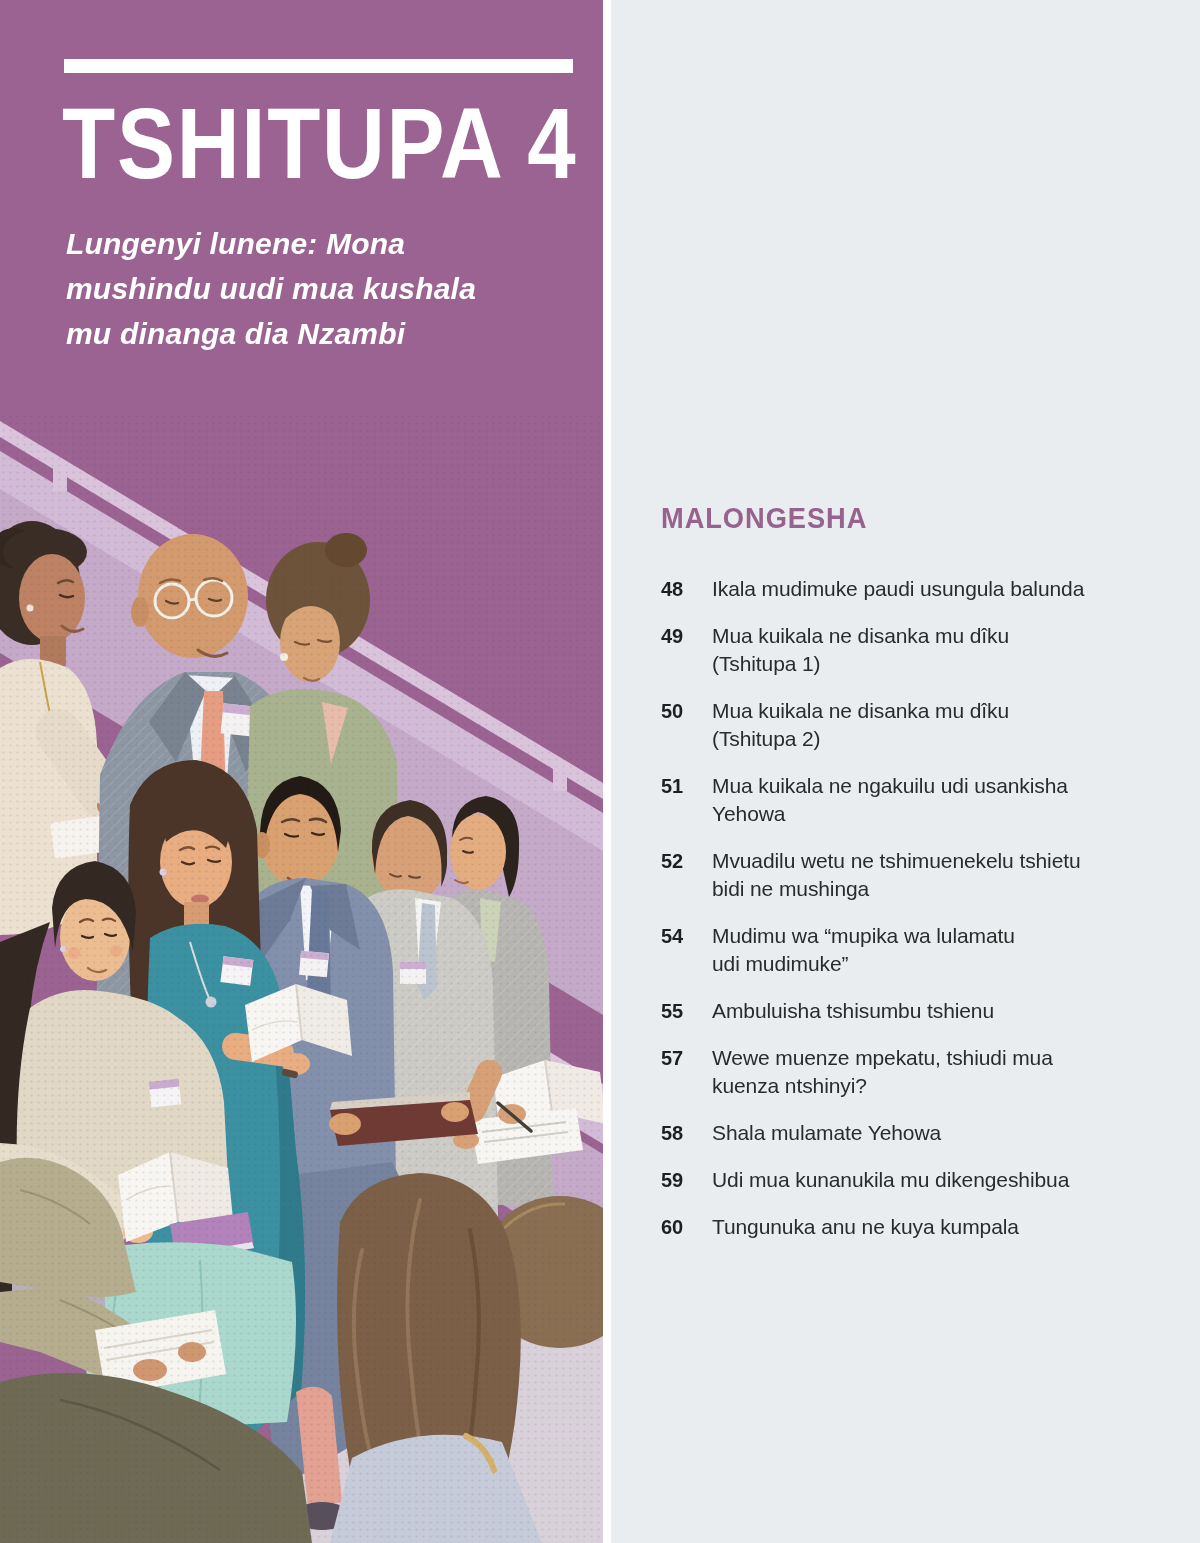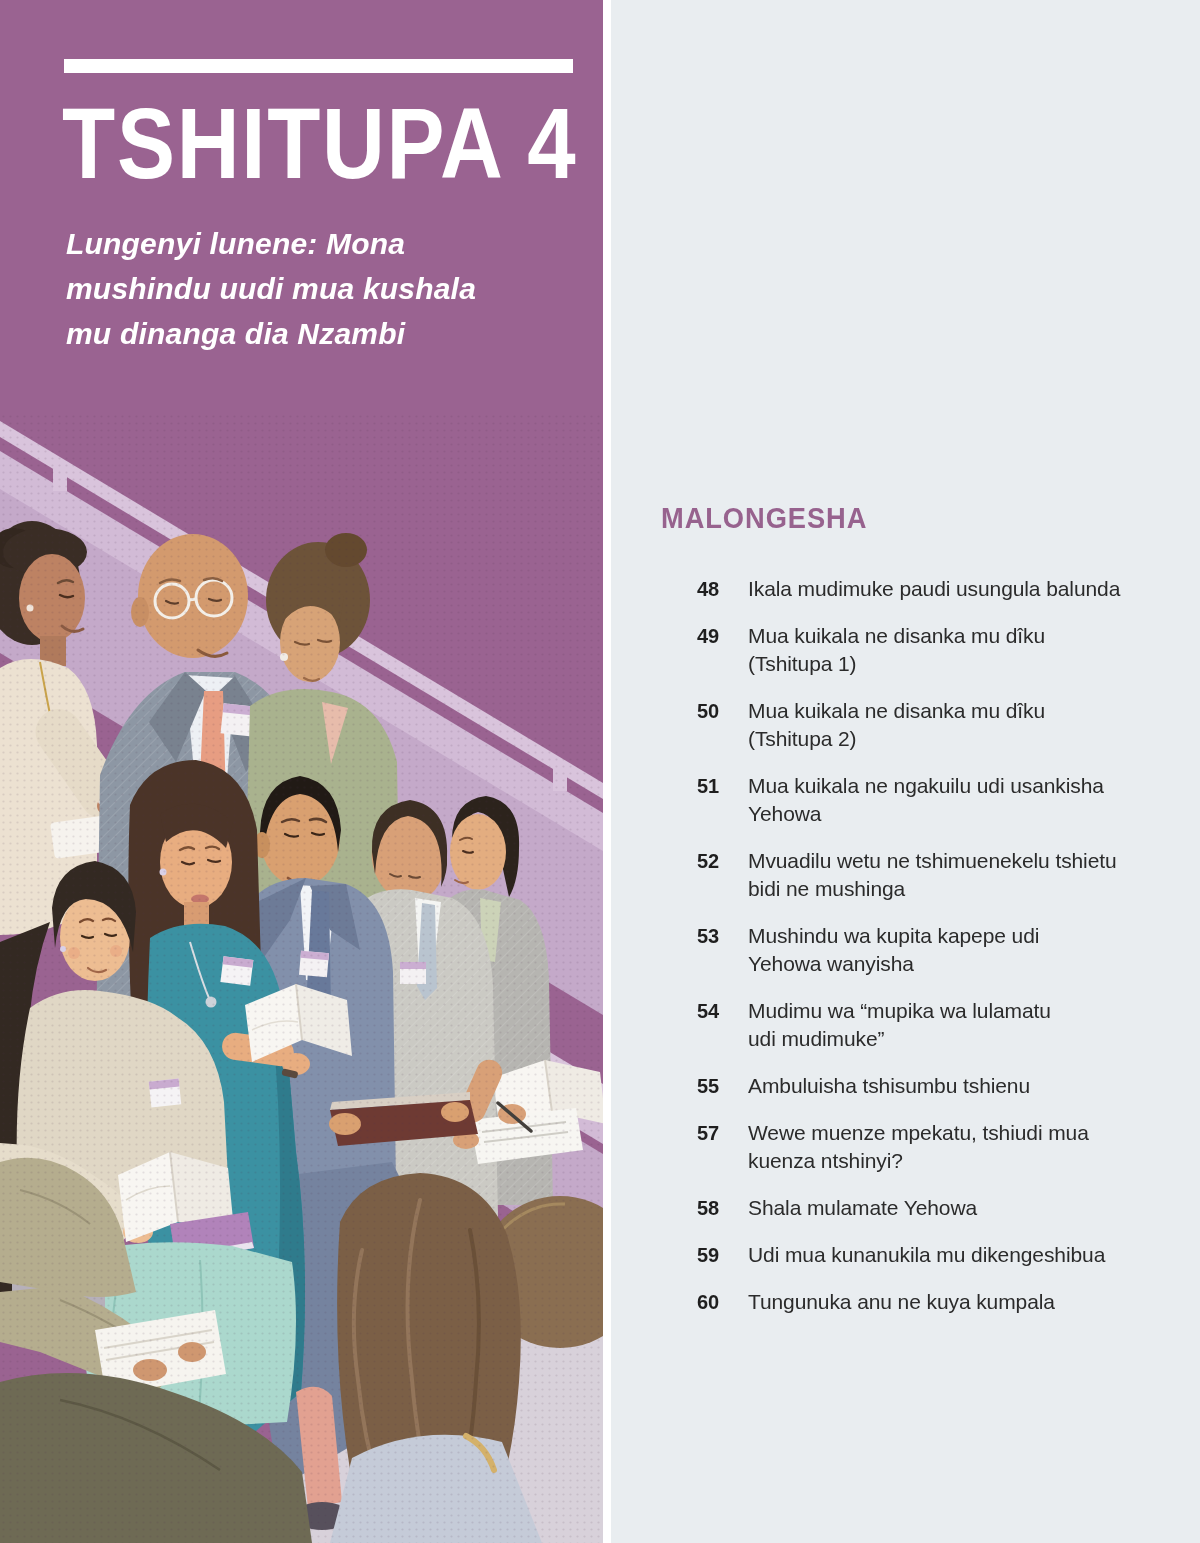--- a/index.html
+++ b/index.html
@@ -26,21 +26,21 @@
       font-size:30px;line-height:45px;font-weight:bold;font-style:italic;
       letter-spacing:0.2px;white-space:pre-line;}
   
   .divider{position:absolute;left:603px;top:0;width:8px;height:1543px;background:var(--white);}
   
   .right-panel{position:absolute;left:611px;top:0;width:589px;height:1543px;background:var(--contents_bg);}
   .toc-heading{position:absolute;left:50px;top:502px;margin:0;color:var(--heading_color);
       font-size:29px;font-weight:bold;letter-spacing:1px;transform:scaleX(0.94);
       transform-origin:left top;white-space:nowrap;}
   .toc-list{position:absolute;left:50px;top:575px;width:500px;}
-  .toc-item{display:flex;margin-bottom:19px;margin-left:36px;}
+  .toc-item{display:flex;margin-bottom:19px;}
   .toc-num{flex:0 0 38px;margin-right:13px;font-weight:bold;color:var(--number_color);
       font-size:20px;line-height:28px;}
   .toc-text{color:var(--body_text);font-size:21px;line-height:28px;white-space:pre-line;
       letter-spacing:-0.1px;}
 </style>
 </head>
 <body>
 
 <div id="page">
 
@@ -321,25 +321,20 @@
           <span class="toc-num">51</span>
           <span class="toc-text">Mua kuikala ne ngakuilu udi usankisha
 Yehowa</span>
         </div>
         <div class="toc-item">
           <span class="toc-num">52</span>
           <span class="toc-text">Mvuadilu wetu ne tshimuenekelu tshietu
 bidi ne mushinga</span>
         </div>
         <div class="toc-item">
-          <span class="toc-num">53</span>
-          <span class="toc-text">Mushindu wa kupita kapepe udi
-Yehowa wanyisha</span>
-        </div>
-        <div class="toc-item">
           <span class="toc-num">54</span>
           <span class="toc-text">Mudimu wa “mupika wa lulamatu
 udi mudimuke”</span>
         </div>
         <div class="toc-item">
           <span class="toc-num">55</span>
           <span class="toc-text">Ambuluisha tshisumbu tshienu</span>
         </div>
         <div class="toc-item">
           <span class="toc-num">57</span>

